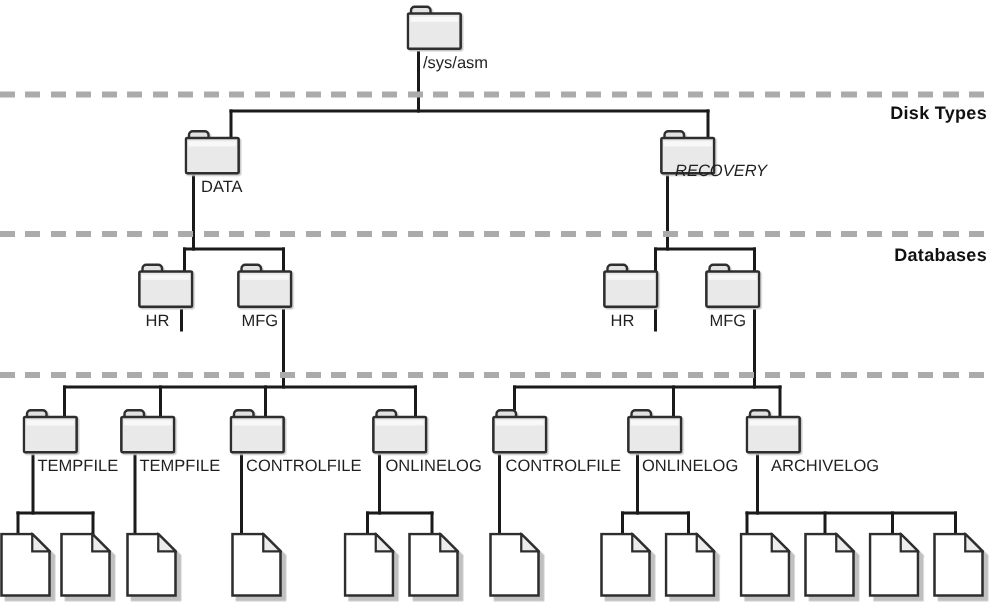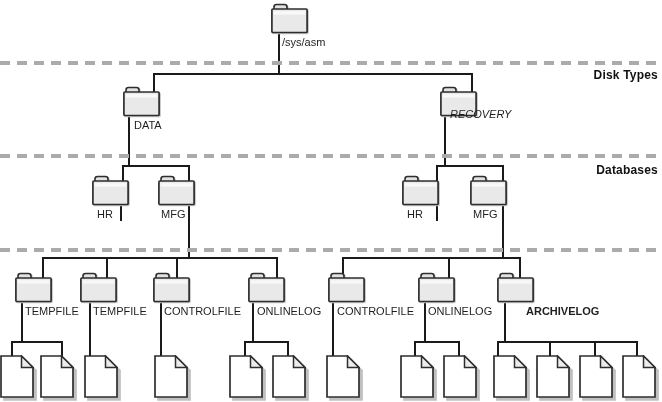--- a/index.html
+++ b/index.html
@@ -150,21 +150,21 @@
         <rect x="3" y="1.5" width="13" height="9" rx="2.5" fill="#e2e2e2" stroke="#2e2e2e" stroke-width="1.6"></rect>
         <rect x="0.9" y="6" width="35.2" height="23.5" rx="1" fill="#e9e9e9" stroke="#2e2e2e" stroke-width="1.7"></rect>
         <rect x="2.6" y="8.2" width="31.8" height="3.4" fill="#f8f8f8"></rect>
       </svg></div>
     <div class="nodeLabel" style="left: 428px; top: 305px; color: rgb(31, 31, 31);">ONLINELOG</div>
     <div class="node folder" style="left: 497px; top: 272px;"><svg width="37" height="31" viewBox="0 0 37 31">
         <rect x="3" y="1.5" width="13" height="9" rx="2.5" fill="#e2e2e2" stroke="#2e2e2e" stroke-width="1.6"></rect>
         <rect x="0.9" y="6" width="35.2" height="23.5" rx="1" fill="#e9e9e9" stroke="#2e2e2e" stroke-width="1.7"></rect>
         <rect x="2.6" y="8.2" width="31.8" height="3.4" fill="#f8f8f8"></rect>
       </svg></div>
-    <div class="nodeLabel" style="left: 526px; top: 305px; color: rgb(31, 31, 31); font-weight: bold;">ARCHIVELOG</div>
+    <div class="nodeLabel" style="left: 514px; top: 305px; color: rgb(31, 31, 31);">ARCHIVELOG</div>
     <div class="node file" style="left: 0px; top: 355px;"><svg width="34" height="43" viewBox="0 0 34 43">
         <path d="M1 1 H21.5 L33 12.5 V42 H1 Z" fill="#ffffff" stroke="#2e2e2e" stroke-width="1.7"></path>
         <path d="M21.5 1 V12.5 H33 Z" fill="#ececec" stroke="#2e2e2e" stroke-width="1.5"></path>
       </svg></div>
     <div class="node file" style="left: 40px; top: 355px;"><svg width="34" height="43" viewBox="0 0 34 43">
         <path d="M1 1 H21.5 L33 12.5 V42 H1 Z" fill="#ffffff" stroke="#2e2e2e" stroke-width="1.7"></path>
         <path d="M21.5 1 V12.5 H33 Z" fill="#ececec" stroke="#2e2e2e" stroke-width="1.5"></path>
       </svg></div>
     <div class="node file" style="left: 84px; top: 355px;"><svg width="34" height="43" viewBox="0 0 34 43">
         <path d="M1 1 H21.5 L33 12.5 V42 H1 Z" fill="#ffffff" stroke="#2e2e2e" stroke-width="1.7"></path>

